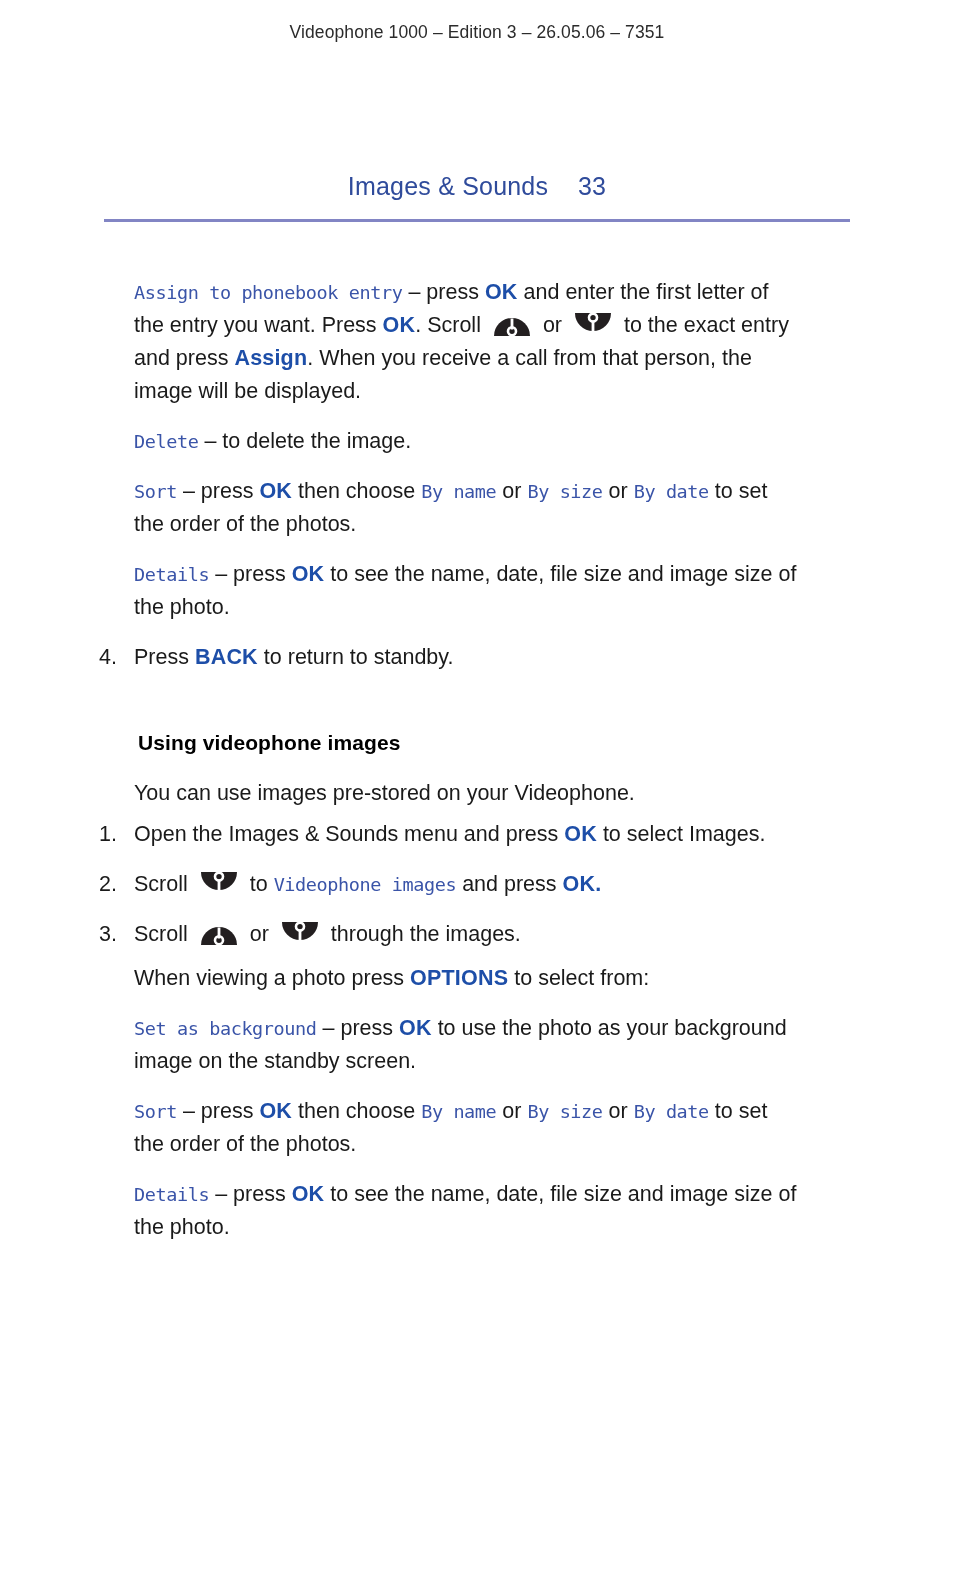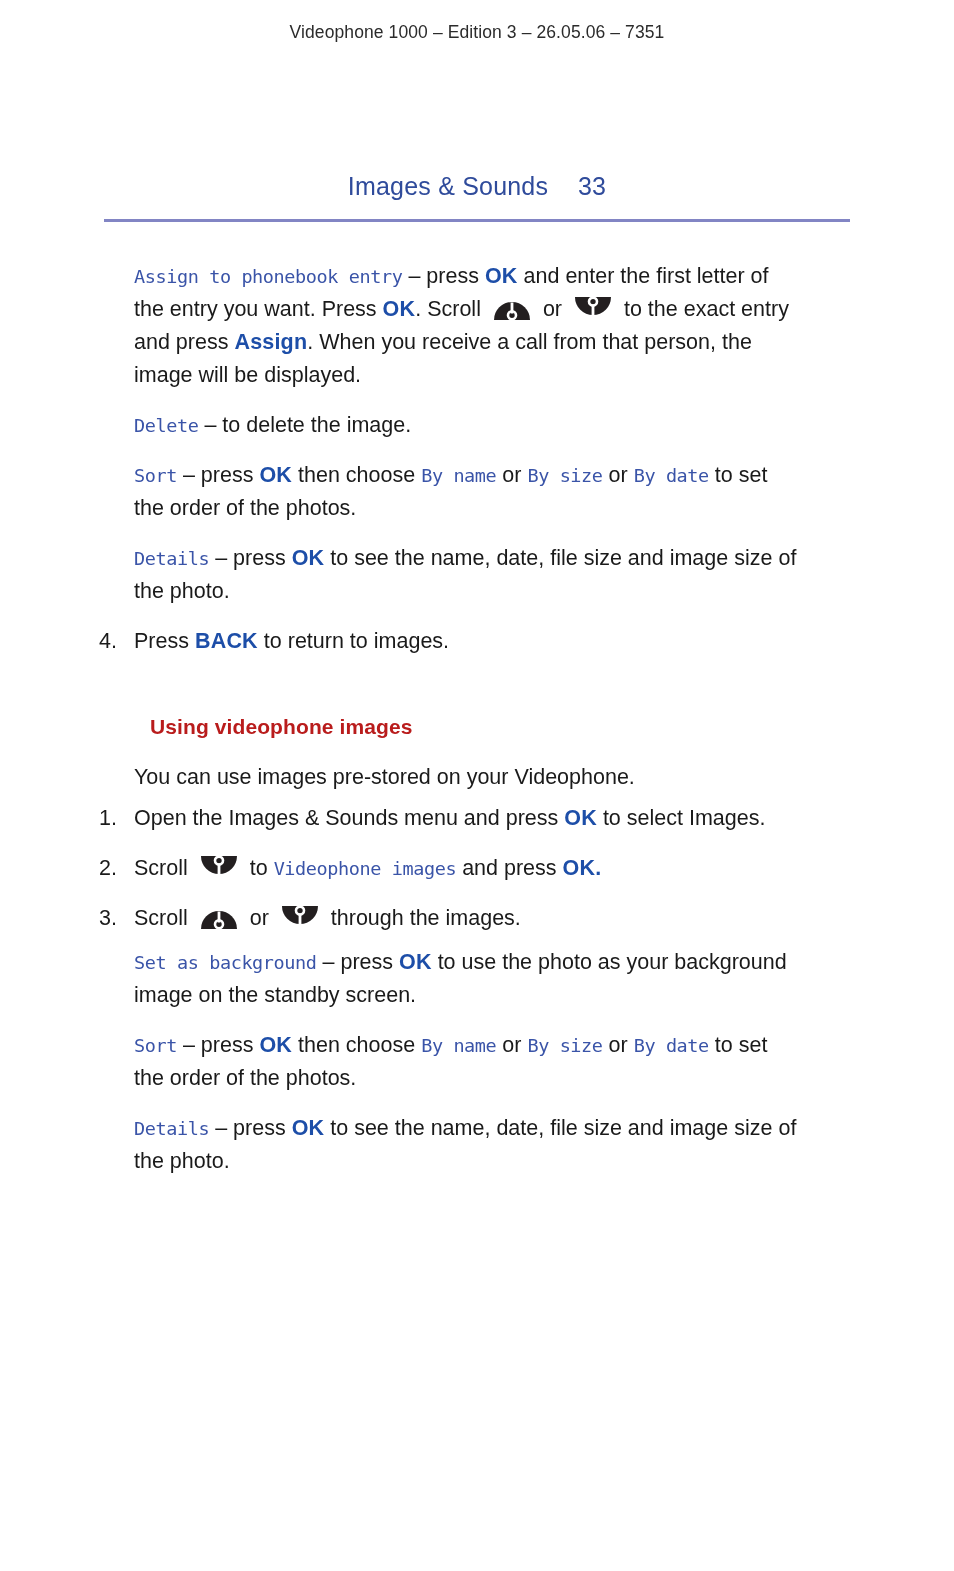--- a/index.html
+++ b/index.html
@@ -48,21 +48,21 @@
   .head-rule {
     margin-top: 18px;
     height: 3px;
     background: #8285c4;
     width: 746px;
   }
 
   
   .content {
     position: absolute;
-    top: 260px;
+    top: 276px;
     left: 0;
     width: 904px;
   }
   .block {
     position: relative;
     margin: 0 0 17px 0;
     padding: 0 104px 0 134px;
     font-size: 21.5px;
     line-height: 33px;
     color: #1a1a1a;
@@ -76,25 +76,25 @@
     left: 99px;
     top: 0;
     width: 30px;
     text-align: left;
     font-size: 21.5px;
     line-height: 33px;
     color: #1a1a1a;
   }
 
   h3.sub {
-    margin: 16px;
+    margin: 4px;
     font-size: 21px;
     line-height: 33px;
     font-weight: bold;
-    color: #b91c1c;
+    color: #000000;
     letter-spacing: 0.1px;
   }
 
   
   .key {
     font-weight: bold;
     color: #1d4ea8;
     letter-spacing: 0.2px;
   }
   
@@ -141,21 +141,21 @@
           <circle cx="22" cy="5.6" r="4" fill="none" stroke="#ffffff" stroke-width="2.6"></circle>
         </svg></span><span> to the exact entry and press </span><span class="key">Assign</span><span>. When you receive a call from that person, the image will be displayed.</span></p>
 
   <p class="block"><span class="lcd">Delete</span><span> – to delete the image.</span></p>
 
 
   <p class="block"><span class="lcd">Sort</span><span> – press </span><span class="key">OK</span><span> then choose </span><span class="lcd">By name</span><span> or </span><span class="lcd">By size</span><span> or </span><span class="lcd">By date</span><span> to set the order of the photos.</span></p>
 
   <p class="block"><span class="lcd">Details</span><span> – press </span><span class="key">OK</span><span> to see the name, date, file size and image size of the photo.</span></p>
 
-  <p class="block"><span class="num">4.</span><span>Press </span><span class="key">BACK</span><span> to return to images.</span></p>
+  <p class="block"><span class="num">4.</span><span>Press </span><span class="key">BACK</span><span> to return to standby.</span></p>
 
   <div class="block heading-gap">
     <h3 class="sub">Using videophone images</h3>
   </div>
 
   <p class="block gap-big">You can use images pre-stored on your Videophone.</p>
 
   <p class="block"><span class="num">1.</span><span>Open the Images &amp; Sounds menu and press </span><span class="key">OK</span><span> to select Images.</span></p>
 
   <p class="block"><span class="num">2.</span><span>Scroll </span><span class="icon-scroll"><svg width="44" height="25" viewBox="0 0 44 25">
@@ -167,20 +167,21 @@
   <p class="block tight"><span class="num">3.</span><span>Scroll </span><span class="icon-scroll"><svg width="44" height="25" viewBox="0 0 44 25">
           <path d="M4 24 A18 18 0 0 1 40 24 Z" fill="#231f20"></path>
           <rect x="20.6" y="6.5" width="2.8" height="11" fill="#ffffff"></rect>
           <circle cx="22" cy="19.2" r="4" fill="none" stroke="#ffffff" stroke-width="2.6"></circle>
         </svg></span><span> or </span><span class="icon-scroll"><svg width="44" height="25" viewBox="0 0 44 25">
           <path d="M4 1 L40 1 A18 18 0 0 1 4 1 Z" fill="#231f20"></path>
           <rect x="20.6" y="8.5" width="2.8" height="13" fill="#ffffff"></rect>
           <circle cx="22" cy="5.6" r="4" fill="none" stroke="#ffffff" stroke-width="2.6"></circle>
         </svg></span><span> through the images.</span></p>
 
+  <p class="block"><span>When viewing a photo press </span><span class="key">OPTIONS</span><span> to select from:</span></p>
 
   <p class="block"><span class="lcd">Set as background</span><span> – press </span><span class="key">OK</span><span> to use the photo as your background image on the standby screen.</span></p>
 
   <p class="block"><span class="lcd">Sort</span><span> – press </span><span class="key">OK</span><span> then choose </span><span class="lcd">By name</span><span> or </span><span class="lcd">By size</span><span> or </span><span class="lcd">By date</span><span> to set the order of the photos.</span></p>
 
   <p class="block"><span class="lcd">Details</span><span> – press </span><span class="key">OK</span><span> to see the name, date, file size and image size of the photo.</span></p>
 
 </div>
 
 </body></html>

